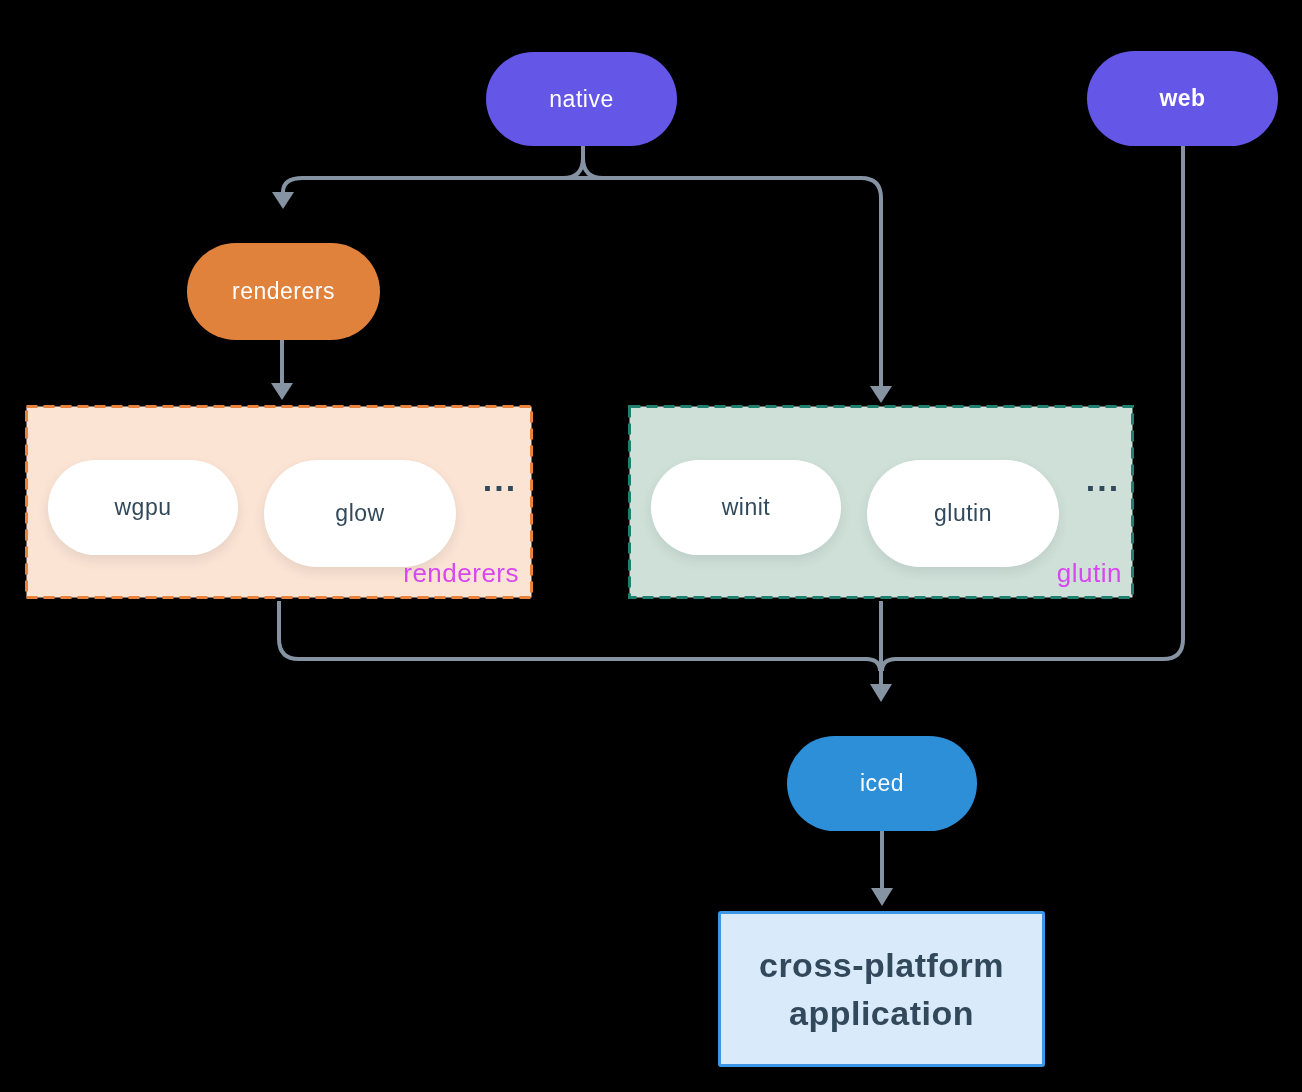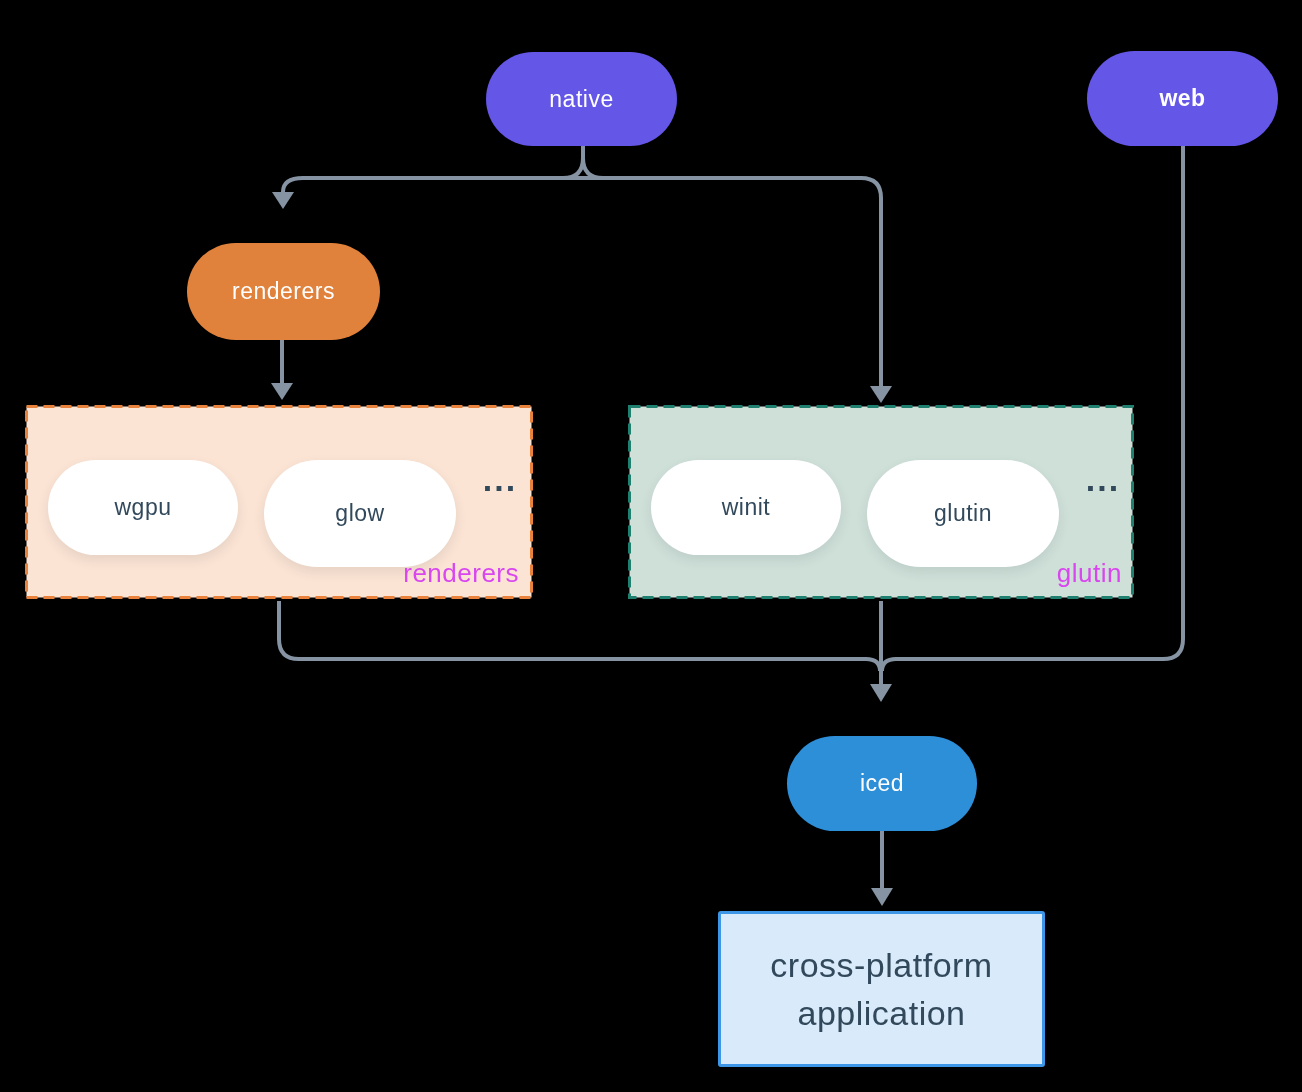--- a/index.html
+++ b/index.html
@@ -67,20 +67,21 @@
     border-radius: 3px;
     display: flex;
     flex-direction: column;
     align-items: center;
     justify-content: center;
     font-size: 34px;
     line-height: 48px;
     letter-spacing: 0.5px;
     color: #32495c;
     text-align: center;
+    font-weight: bold;
   }
 </style>
 </head>
 <body>
 
 <div class="canvas">
 
   <svg class="connectors" viewBox="0 0 1302 1092" fill="none">
 
     <rect x="26.5" y="406.5" width="505" height="191" fill="#fbe4d4" stroke="#e8823c" stroke-width="3" stroke-dasharray="11 6"></rect>

